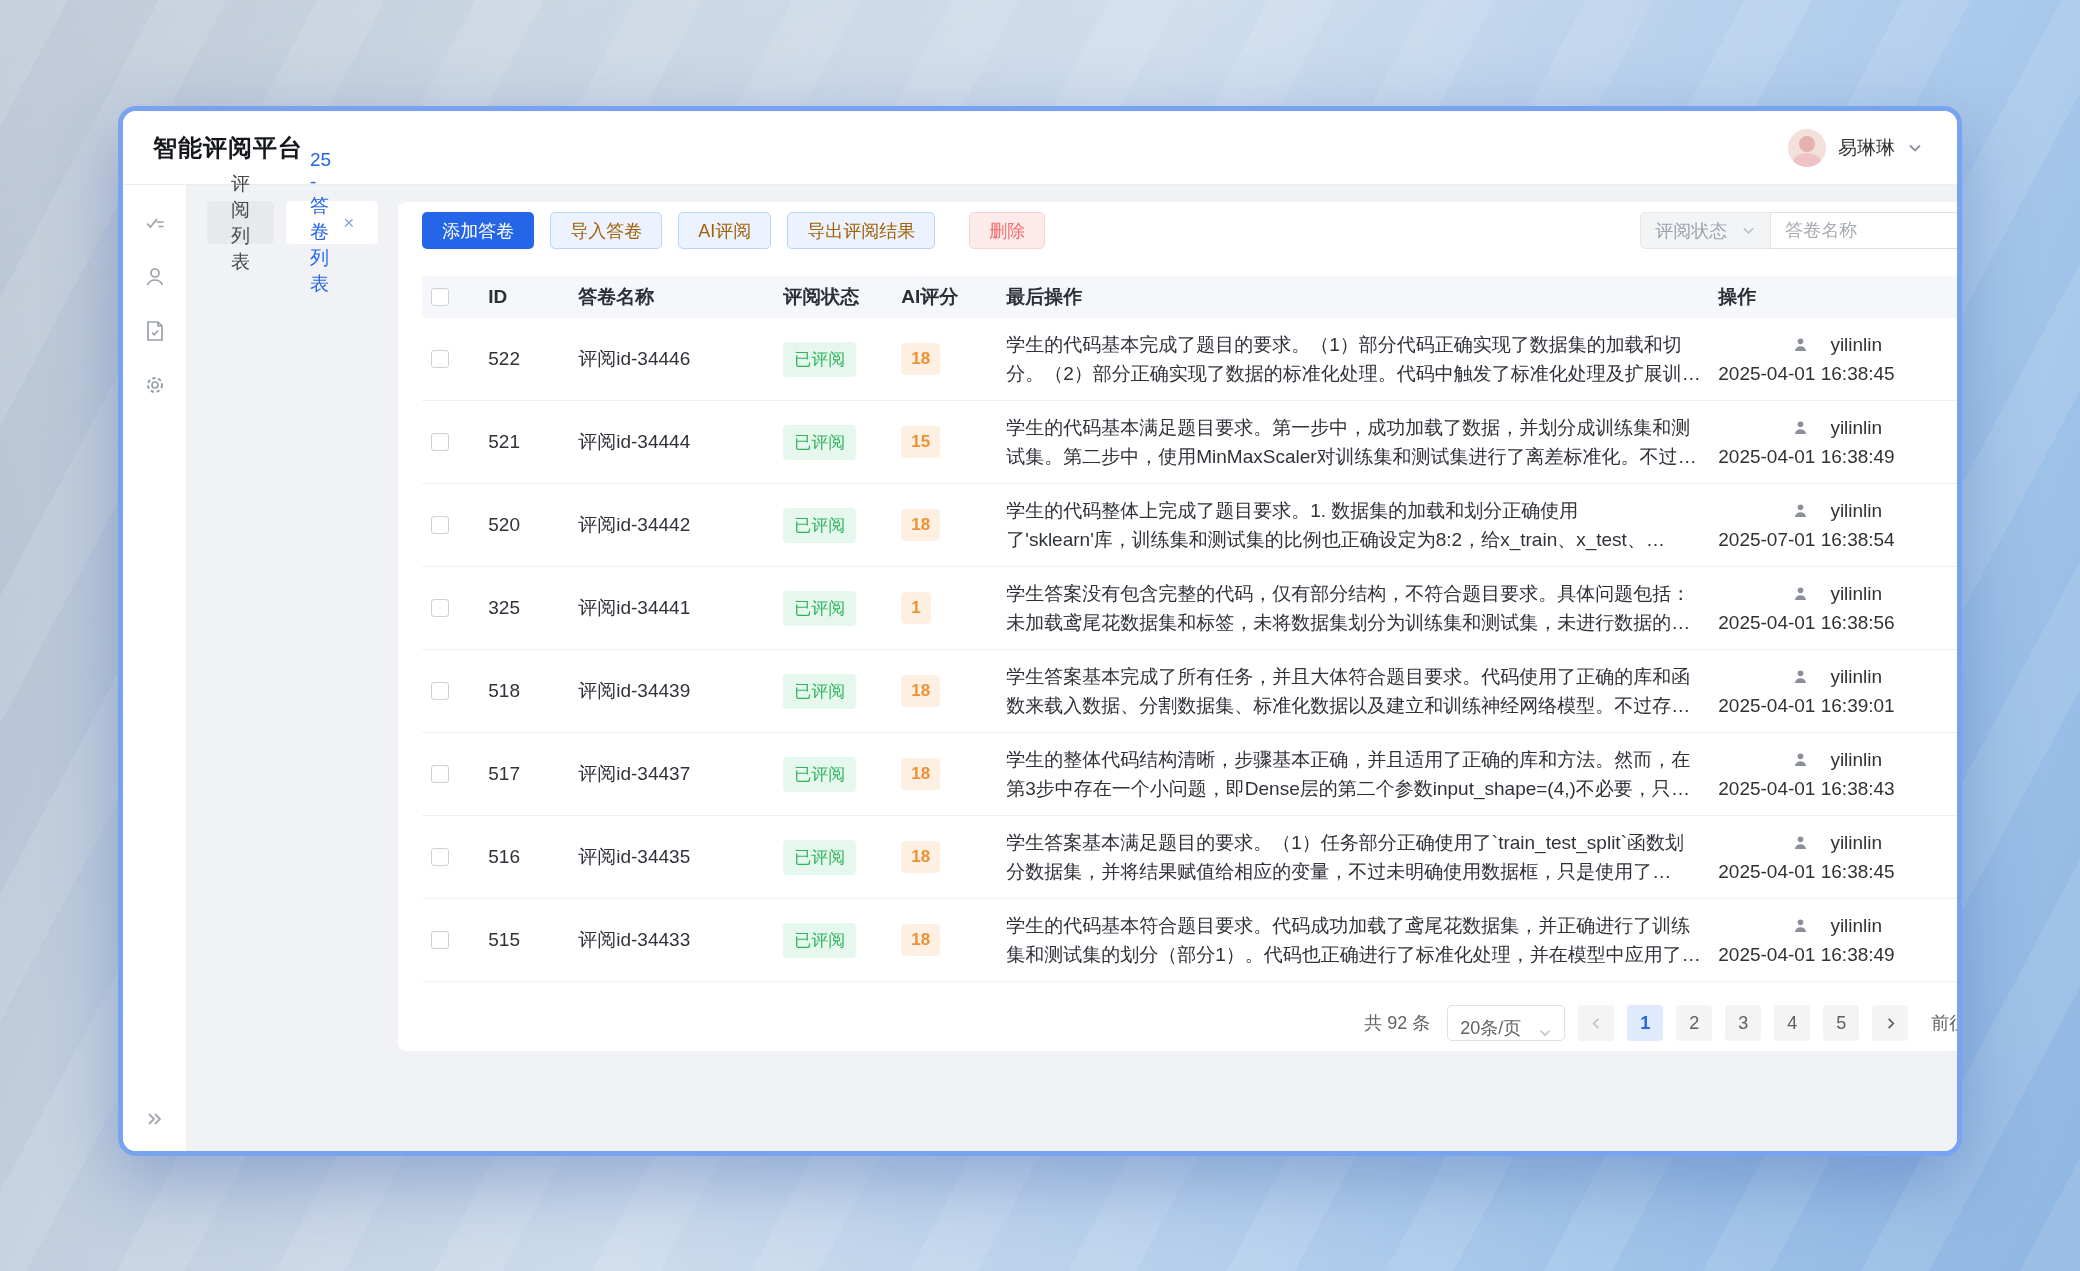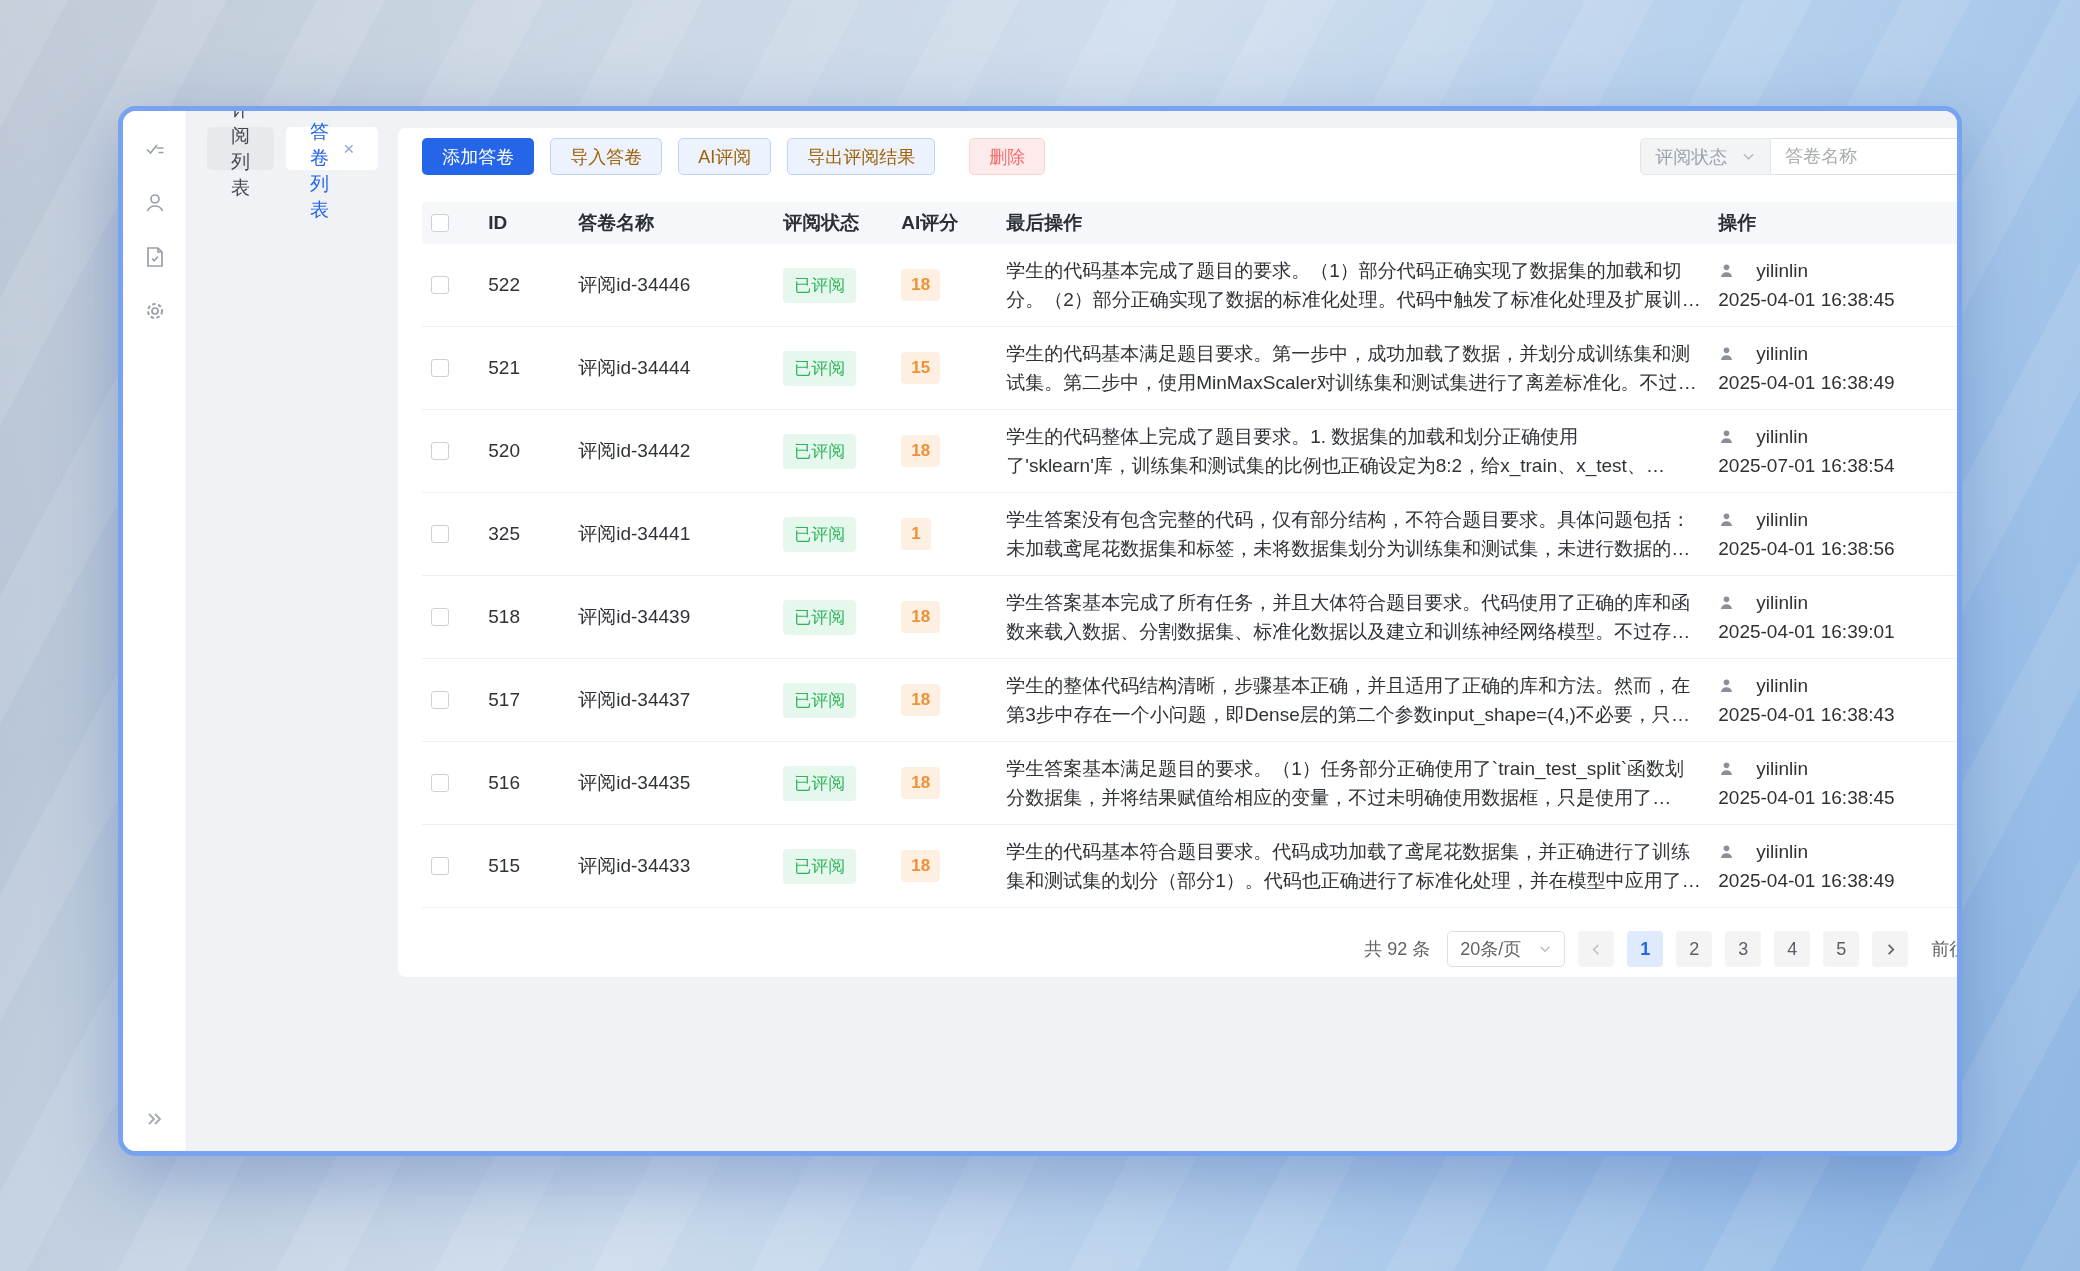--- a/index.html
+++ b/index.html
@@ -76,49 +76,59 @@
   .t-head { height:42px; background:#f5f7fa; border-radius:3px; font-weight:bold; font-size:19px; color:#2b2f36; }
   .t-row { height:83px; border-bottom:1px solid #eef0f4; font-size:19px; color:#2f3238; }
   .cell-check { padding-left:9px; }
   .checkbox { width:18px; height:18px; border:1px solid #cdd0d6; border-radius:3px; background:#fff; cursor:pointer; }
   .badge-status { display:inline-block; padding:6px 11px; border-radius:4px; background:#e6f8ee; color:#2fb45c; font-size:17px; }
   .badge-score { display:inline-block; min-width:24px; text-align:center; padding:6px 10px; border-radius:4px;
     background:#fdf0e2; color:#ee9135; font-size:17px; font-weight:bold; }
   .comment { font-size:19px; line-height:1.55; color:#2f3238; display:-webkit-box;
     -webkit-line-clamp:2; -webkit-box-orient:vertical; overflow:hidden; padding-right:16px; }
   .op-cell { font-size:19px; color:#303133; line-height:1.55; }
-  .op-line1 { display:flex; align-items:center; gap:21px; }
+  .op-line1 { display:flex; align-items:center; gap:21px;justify-content:center; }
   .op-line1 svg { width:17px; height:17px; color:#8a8f99; }
   .link { font-size:19px; cursor:pointer; }
   .link-view { color:#ec4899; margin-right:22px; }
   .link-del { color:#f56c6c; }
 
   
   .vscroll { position:absolute; right:-14px; top:42px; width:9px; height:664px; background:#fafbfc; border-radius:5px; }
   .vscroll .thumb { position:absolute; top:2px; left:0; width:9px; height:130px; background:#c4c8cf; border-radius:5px; cursor:pointer; }
   .vscroll .arrow { position:absolute; bottom:2px; left:1px; color:#aeb2b9; font-size:12px; }
 
   
   .pagination { margin-top:23px; display:flex; align-items:center; justify-content:flex-end; gap:13px; }
   .pg-total { font-size:18px; color:#606266; margin-right:4px; }
   .pg-size { height:36px; width:118px; border:1px solid #dcdfe6; border-radius:5px; display:flex;
-    align-items:center; justify-content:space-between; padding:0 12px; color:#606266; font-size:18px; cursor:pointer; }
+    align-items:flex-end; justify-content:space-between; padding:0 12px; color:#606266; font-size:18px; cursor:pointer; }
   .pg-btn { min-width:36px; height:36px; border-radius:4px; background:#f4f4f5; color:#5a5e66;
     display:flex; align-items:center; justify-content:center; font-size:18px; cursor:pointer; }
   .pg-btn.active { background:#dfeafc; color:#2566e8; font-weight:bold; }
   .pg-btn.disabled { color:#c0c4cc; }
   .pg-goto { display:flex; align-items:center; gap:22px; font-size:18px; color:#606266; margin-left:10px; }
   .pg-input { width:52px; height:36px; border:1px solid #dcdfe6; border-radius:5px; text-align:center;
     font-size:18px; color:#303133; outline:none; }
 </style>
 </head>
 <body>
 
 <div class="window">
 
+  <div class="titlebar">
+    <div class="app-title">智能评阅平台</div>
+    <div class="user-box">
+      <div class="avatar"></div>
+      <span class="user-name">易琳琳</span>
+      <svg width="16" height="16" viewBox="0 0 16 16">
+        <polyline points="3,5.5 8,10.5 13,5.5" fill="none" stroke="#8d939e" stroke-width="1.8"></polyline>
+      </svg>
+    </div>
+  </div>
 
   <div class="body-row">
 
     <div class="sidebar">
       <span class="side-icon">
         <svg viewBox="0 0 24 24" fill="none" stroke="currentColor" stroke-width="1.7">
           <path d="M4 12.5l3.5 3.5L14 8"></path>
             <path d="M13.5 11h7"></path>
             <path d="M15.5 15.5h5"></path>
         </svg>

